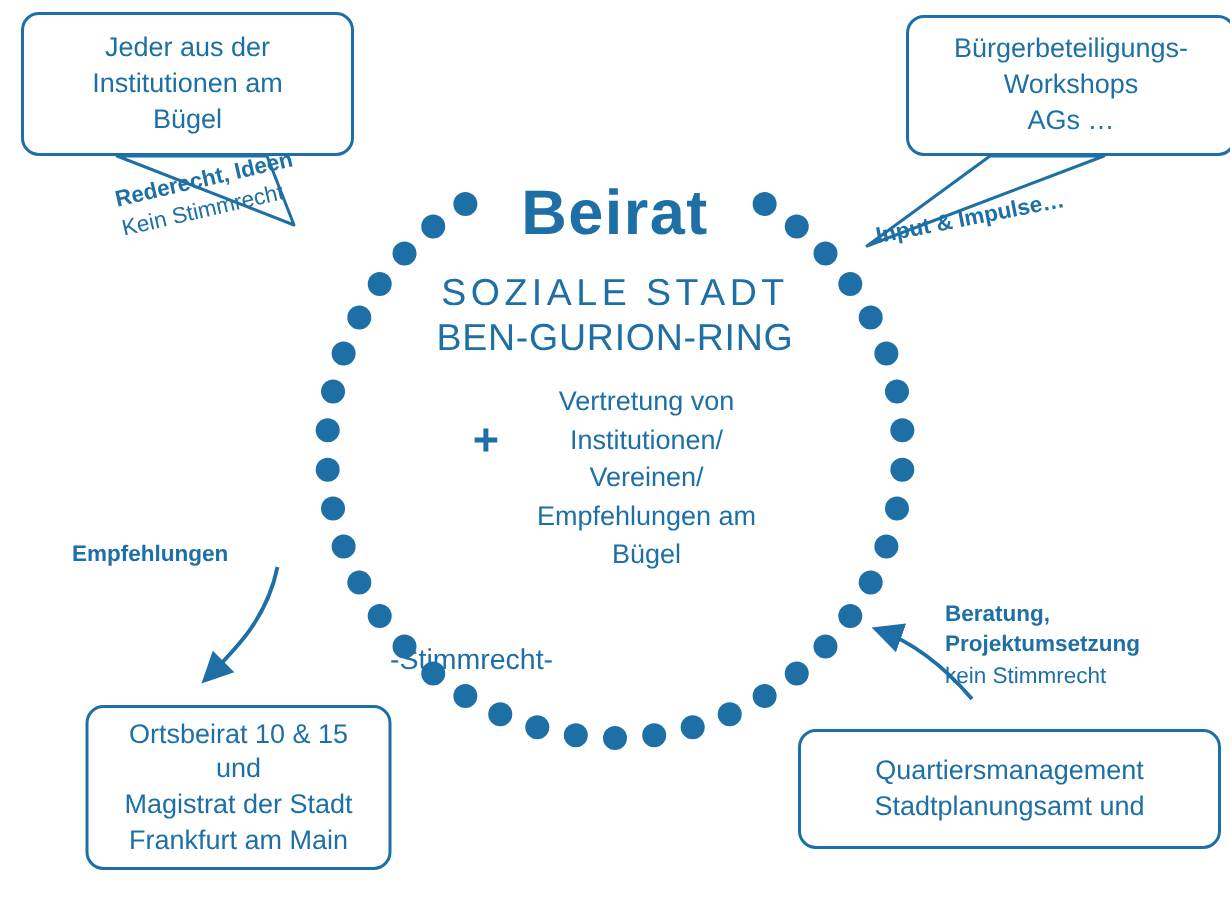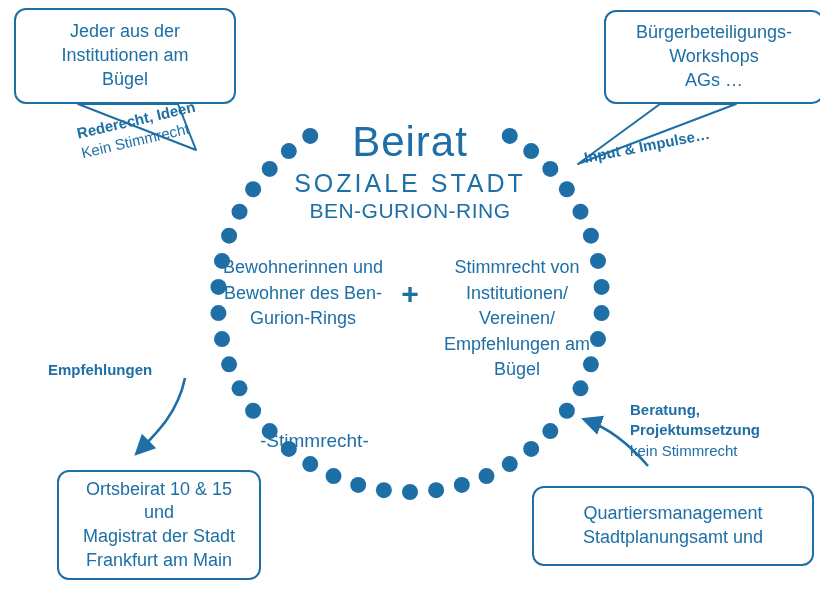--- a/index.html
+++ b/index.html
@@ -66,32 +66,32 @@
     position: absolute;
     left: 218px;
     top: 120px;
     width: 384px;
     text-align: center;
     color: #1d6fa5;
     z-index: 3;
   }
   .title-main {
     font-size: 42px;
-    font-weight: normal;
+    font-weight: bold;
     letter-spacing: 1px;
     line-height: 1.05;
-    margin-bottom: 4px;
+    margin-bottom: 16px;
   }
   .title-sub1 {
     font-size: 25px;
     letter-spacing: 3px;
     line-height: 1.2;
   }
   .title-sub2 {
-    font-size: 21px;
+    font-size: 25px;
     letter-spacing: 0.5px;
     line-height: 1.2;
   }
   .cols {
     position: absolute;
     left: 210px;
     top: 255px;
     width: 400px;
     display: flex;
     align-items: flex-start;
@@ -219,29 +219,23 @@
     <path d="M648,466 C636,452 614,430 586,420" fill="none" stroke="#1d6fa5" stroke-width="2.6" marker-end="url(#arrowhead)"></path>
   </svg>
 
   <div class="center-block">
     <div class="title-main">Beirat</div>
     <div class="title-sub1">SOZIALE STADT</div>
     <div class="title-sub2">BEN-GURION-RING</div>
   </div>
 
   <div class="cols">
-    <div class="col">
-      <span class="ln">Bewohnerinnen</span>
-      <span class="ln">und Bewohner</span>
-      <span class="ln">des</span>
-      <span class="ln">Ben-Gurion-Rings</span>
-    </div>
     <div class="plus">+</div>
     <div class="col">
-      <span class="ln">Stimmrecht</span>
+      <span class="ln">Vertretung</span>
       <span class="ln">von</span>
       <span class="ln">Institutionen/</span>
       <span class="ln">Vereinen/</span>
       <span class="ln">Empfehlungen</span>
       <span class="ln">am Bügel</span>
     </div>
   </div>
 
   <div class="stimmrecht">-Stimmrecht-</div>
 

